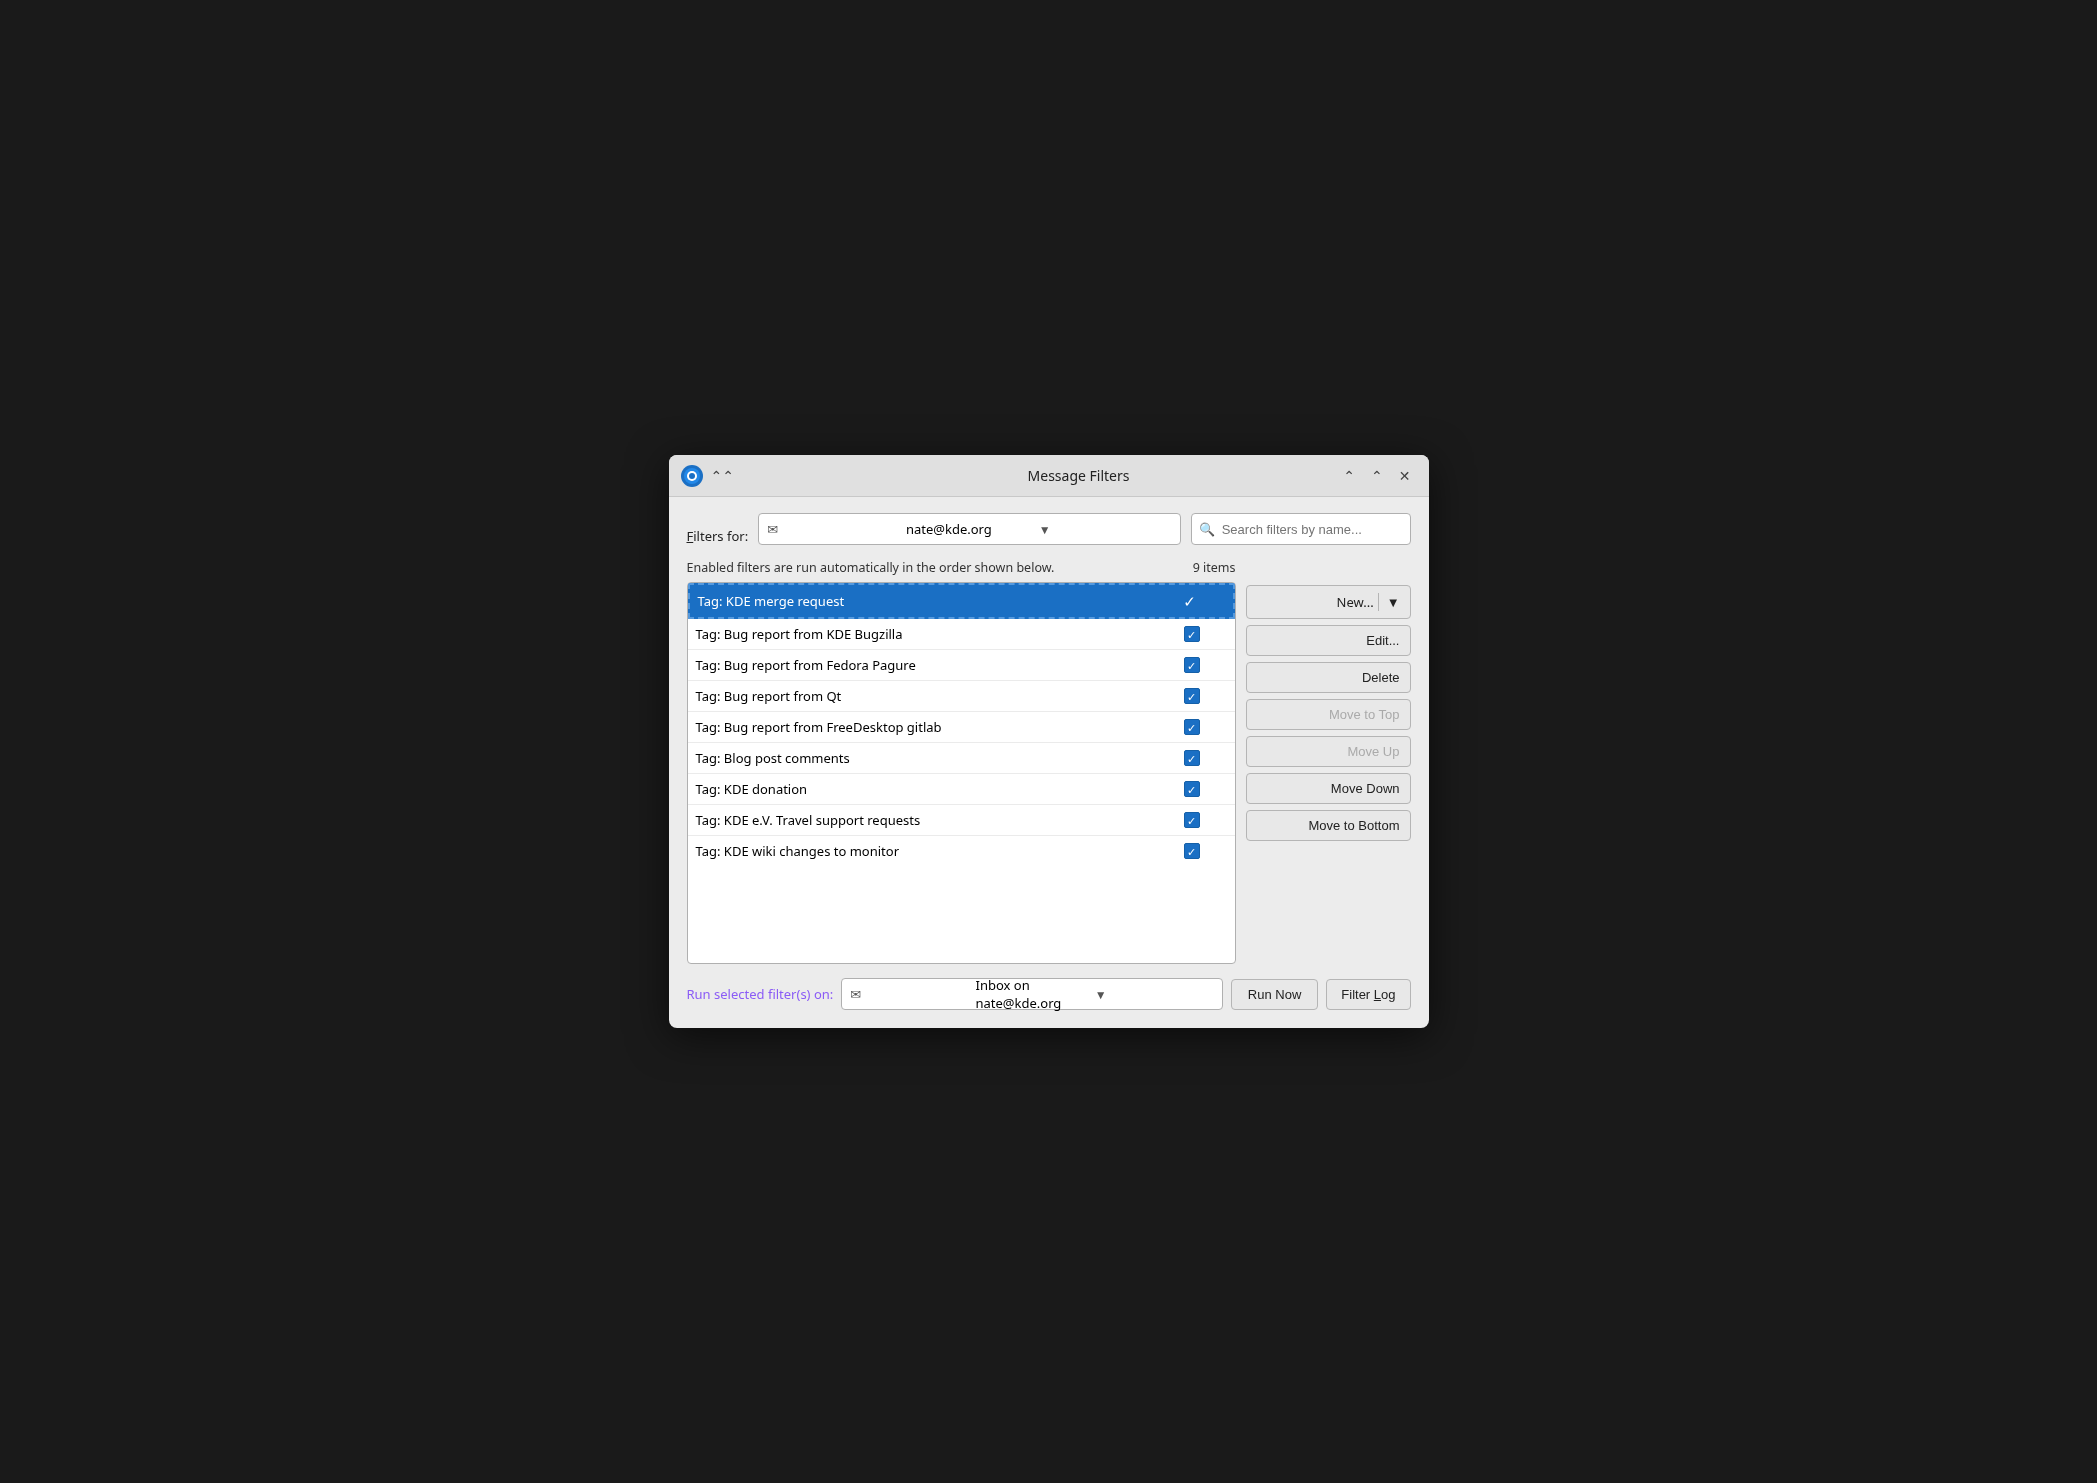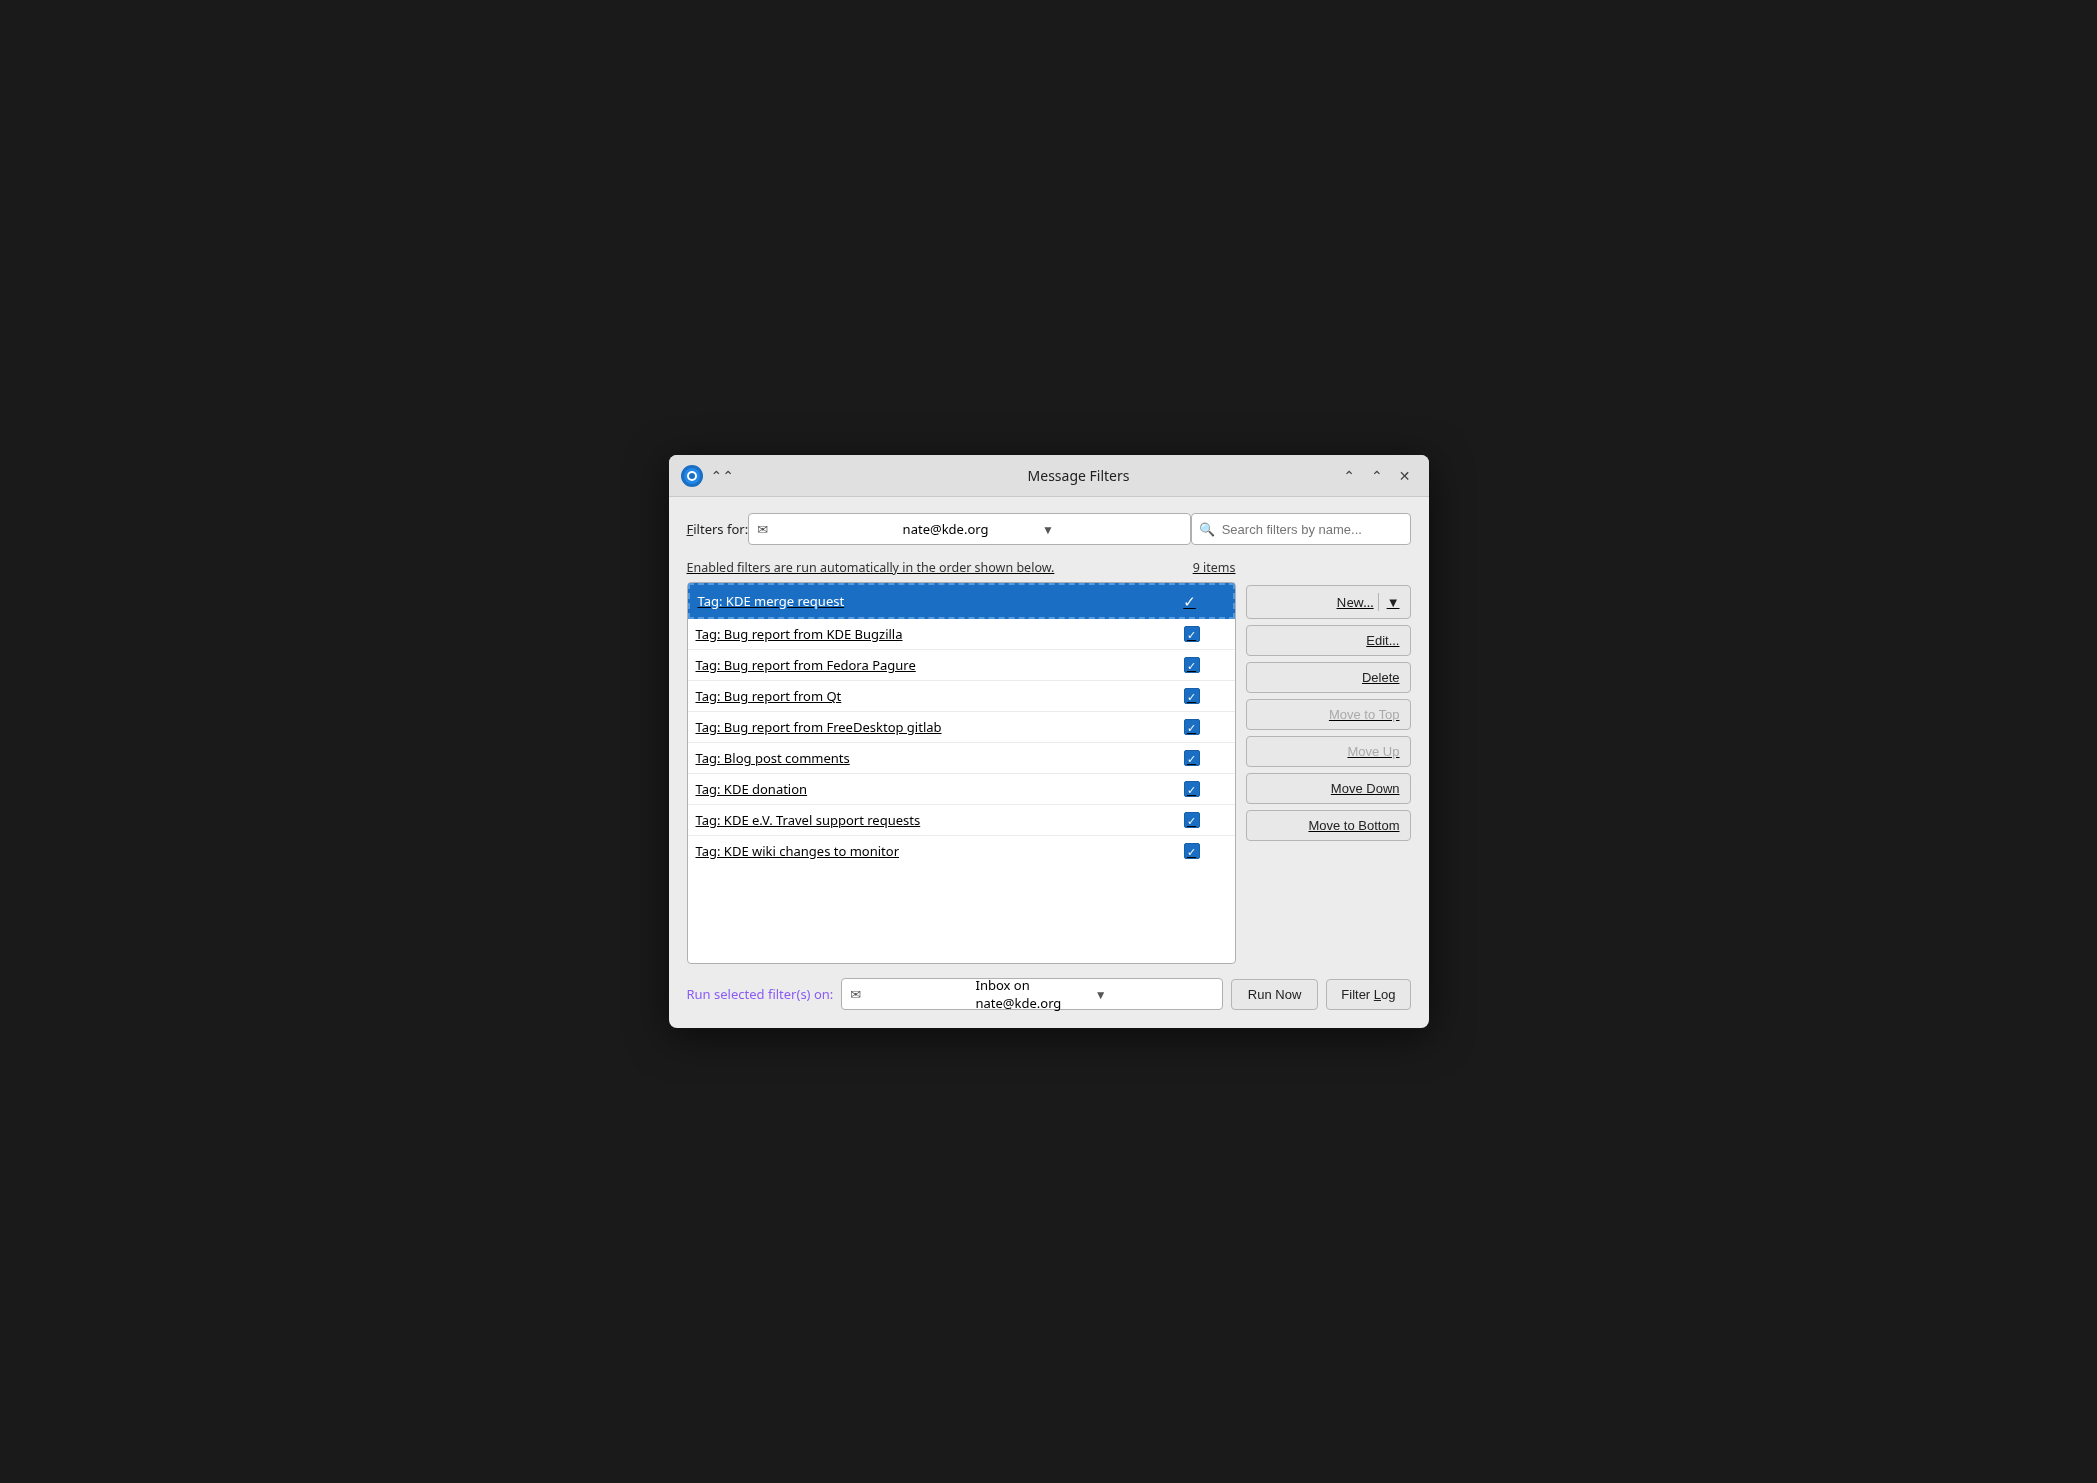--- a/index.html
+++ b/index.html
@@ -70,21 +70,22 @@
       color: #444;
       border-radius: 3px;
     }
 
     .content {
       padding: 16px 18px 18px;
     }
 
     .filters-for-row {
       display: flex;
-      align-items: center;
+      align-items: flex-end;
+      gap: 10px;
       margin-bottom: 14px;
     }
 
     .filters-for-label {
       font-size: 13px;
       color: #222;
       white-space: nowrap;
     }
 
     .filters-for-label u { text-decoration: underline; }
@@ -139,21 +140,20 @@
       outline: none;
       font-size: 13px;
       color: #888;
       background: transparent;
       width: 100%;
     }
 
     .main-area {
       display: flex;
       gap: 10px;
-      text-decoration: underline;
     }
 
     .left-section {
       flex: 1;
       display: flex;
       flex-direction: column;
     }
 
     .info-bar {
       display: flex;

